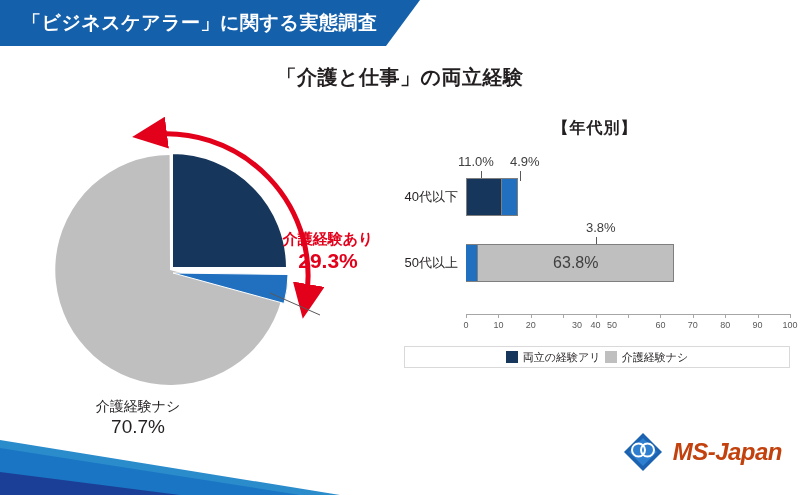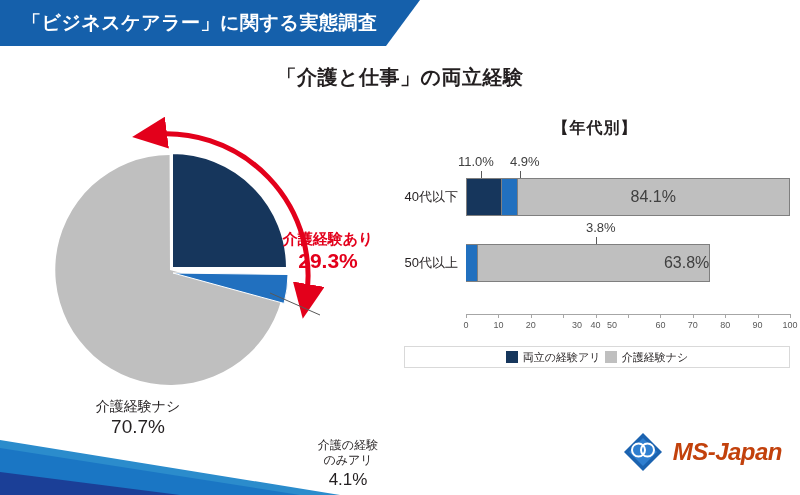--- a/index.html
+++ b/index.html
@@ -143,25 +143,20 @@
       <marker id="arrowStart" markerWidth="7" markerHeight="7" refX="3.2" refY="3.2" orient="auto">
         <path d="M7,0 L0,3.2 L7,6.4 Z" fill="#e3001b"></path>
       </marker>
     </defs>
     <path d="M 128 25 A 142 142 0 0 1 286 190" fill="none" stroke="#e3001b" stroke-width="5" marker-start="url(#arrowStart)" marker-end="url(#arrowEnd)"></path>
 
     <line x1="250" y1="183" x2="300" y2="205" stroke="#595959" stroke-width="1"></line>
   </svg>
 
 
-  <div class="pie-label lbl-blue">
-    <span>介護の経験</span><br>
-    <span>のみアリ</span>
-    <span class="pct">4.1%</span>
-  </div>
 
   <div class="pie-label lbl-gray">
     <span>介護経験ナシ</span>
     <span class="pct">70.7%</span>
   </div>
 
   <div class="pie-label lbl-red">
     <span>介護経験あり</span>
     <span class="pct">29.3%</span>
   </div>
@@ -178,31 +173,28 @@
     <div class="tick-line t-49"></div>
 
     <div class="callout c-38">3.8%</div>
     <div class="tick-line t-38"></div>
 
     <div class="row row-1">
       <div class="row-cat">40代以下</div>
       <div class="row-bar">
         <div class="seg navy seg-hide" style="width:35.64px;">11.0%</div>
         <div class="seg blue seg-hide" style="width:15.88px;">4.9%</div>
-        <div class="seg gray" style="width:272.48px;">
-            <span class="big">84.1%</span>
-          </div>
       </div>
     </div>
 
     <div class="row row-2">
       <div class="row-cat">50代以上</div>
       <div class="row-bar">
         <div class="seg blue seg-hide" style="width:12.31px;">3.8%</div>
-        <div class="seg gray" style="width:232px;justify-content:flex-end;">
+        <div class="seg gray" style="width:196px;">
             <span class="big">63.8%</span>
           </div>
       </div>
     </div>
 
     <div class="axis">
       <div class="axis-line"></div>
       <div class="axis-tick" style="left:0px;"></div>
       <div class="axis-tick" style="left:32.4px;"></div>
       <div class="axis-tick" style="left:64.8px;"></div>

